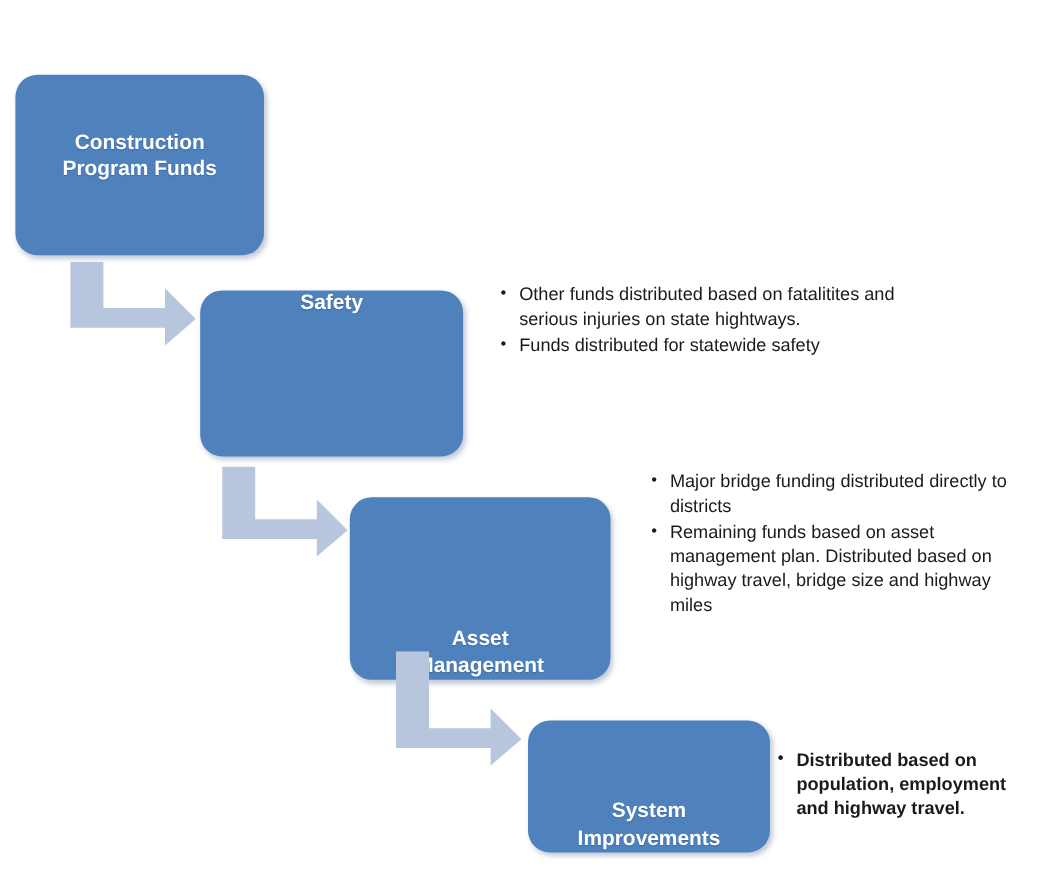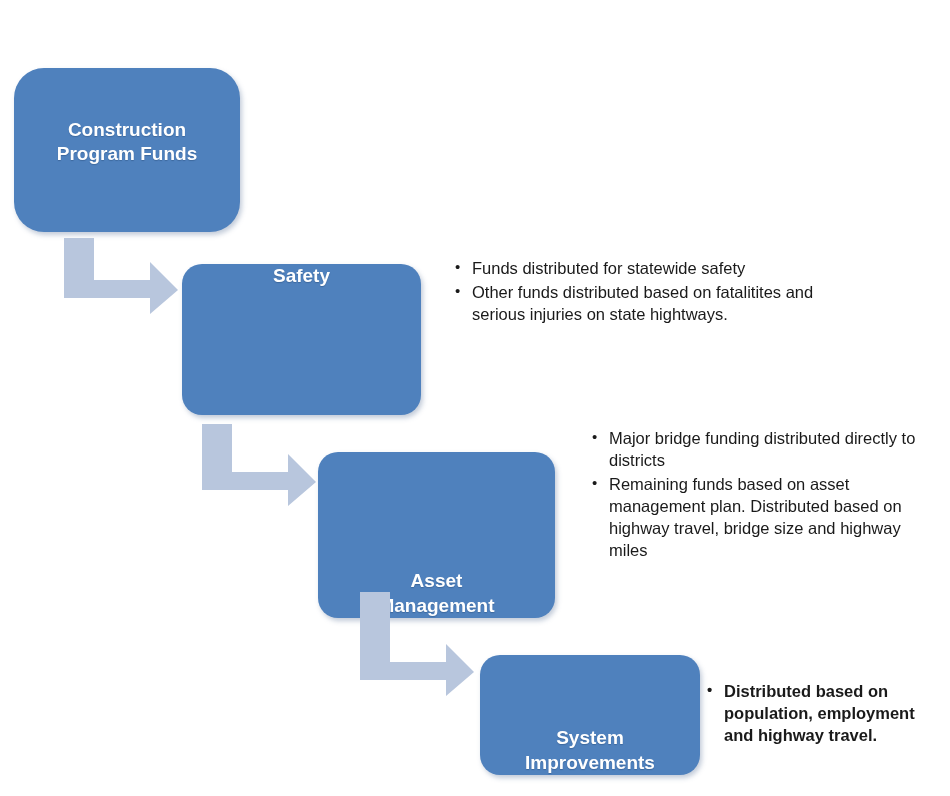--- a/index.html
+++ b/index.html
@@ -37,21 +37,20 @@
     line-height: 1.28;
     text-shadow: 0 1px 1px rgba(30, 60, 100, 0.35);
     white-space: pre-line;
   }
 
   #node-construction {
     left: 14px;  top: 68px;
     width: 226px; height: 164px;
     align-items: flex-start;
     padding-top: 50px;
-    border-radius: 30px;
   }
   #node-construction .node-label { font-size: 19px; }
 
   #node-safety {
     left: 182px; top: 264px;
     width: 239px; height: 151px;
     align-items: flex-start;
   }
   #node-safety .node-label { font-size: 19px; }
 
@@ -123,22 +122,22 @@
       <path d="M 2,0 L 32,0 L 32,42 L 88,42 L 88,24 L 116,52 L 88,76 L 88,60 L 2,60 Z" fill="#B8C6DD"></path>
     </svg>
   </div>
 
   <div class="node" id="node-safety">
     <span class="node-label">Safety</span>
   </div>
 
   <div class="note" id="note-safety">
     <ul>
+      <li>Other funds distributed based on fatalitites and serious injuries on state hightways.</li>
       <li>Funds distributed for statewide safety</li>
-      <li>Other funds distributed based on fatalitites and serious injuries on state hightways.</li>
     </ul>
   </div>
 
   <div class="arrow-connector" id="arrow-2">
     <svg width="118" height="82" viewBox="0 0 118 82">
       <path d="M 2,0 L 32,0 L 32,48 L 88,48 L 88,30 L 116,58 L 88,82 L 88,66 L 2,66 Z" fill="#B8C6DD"></path>
     </svg>
   </div>
 
   <div class="node" id="node-asset">

